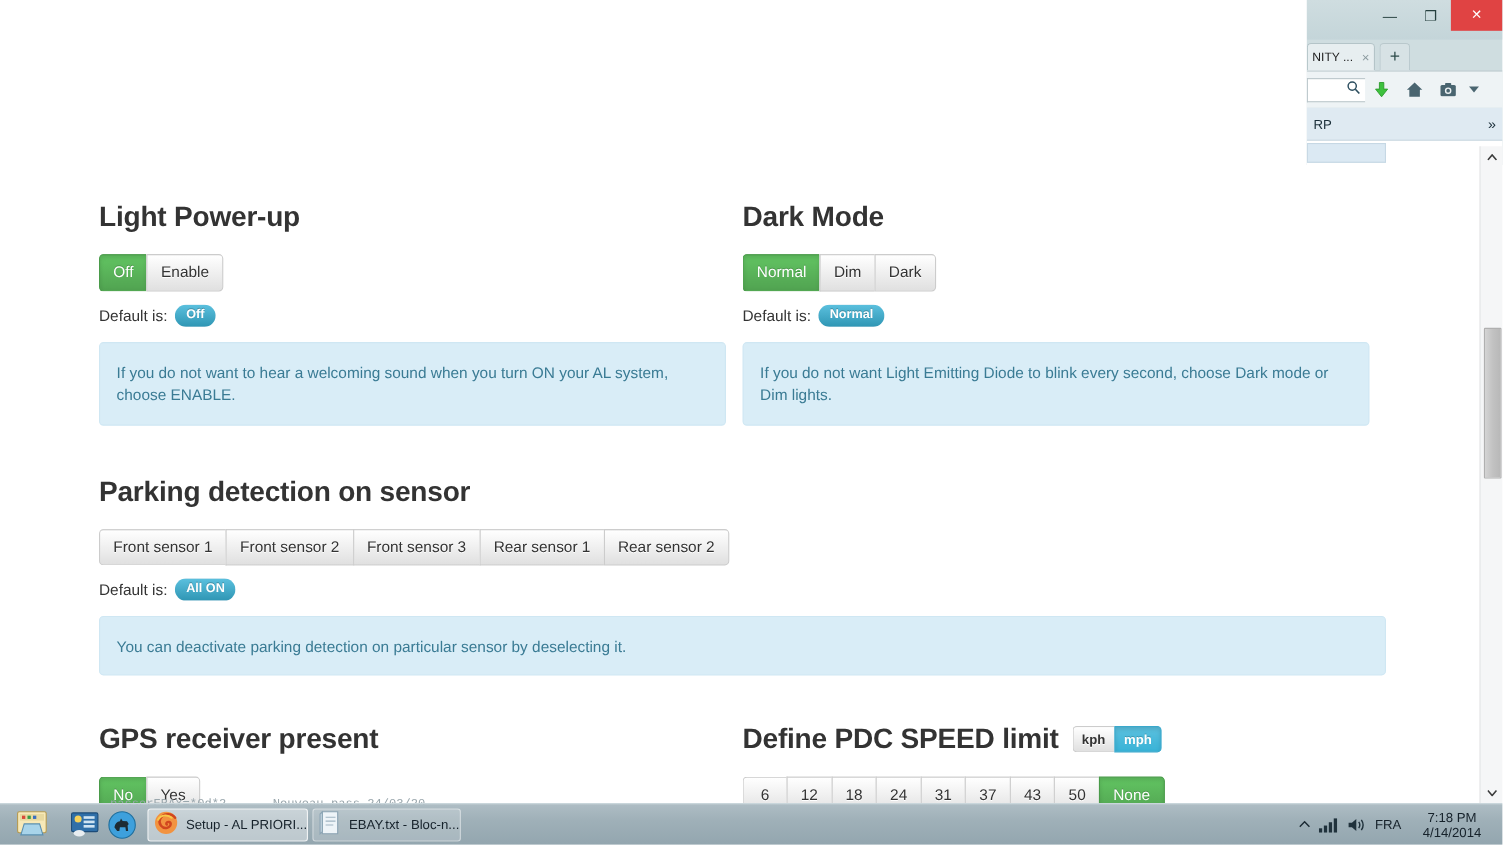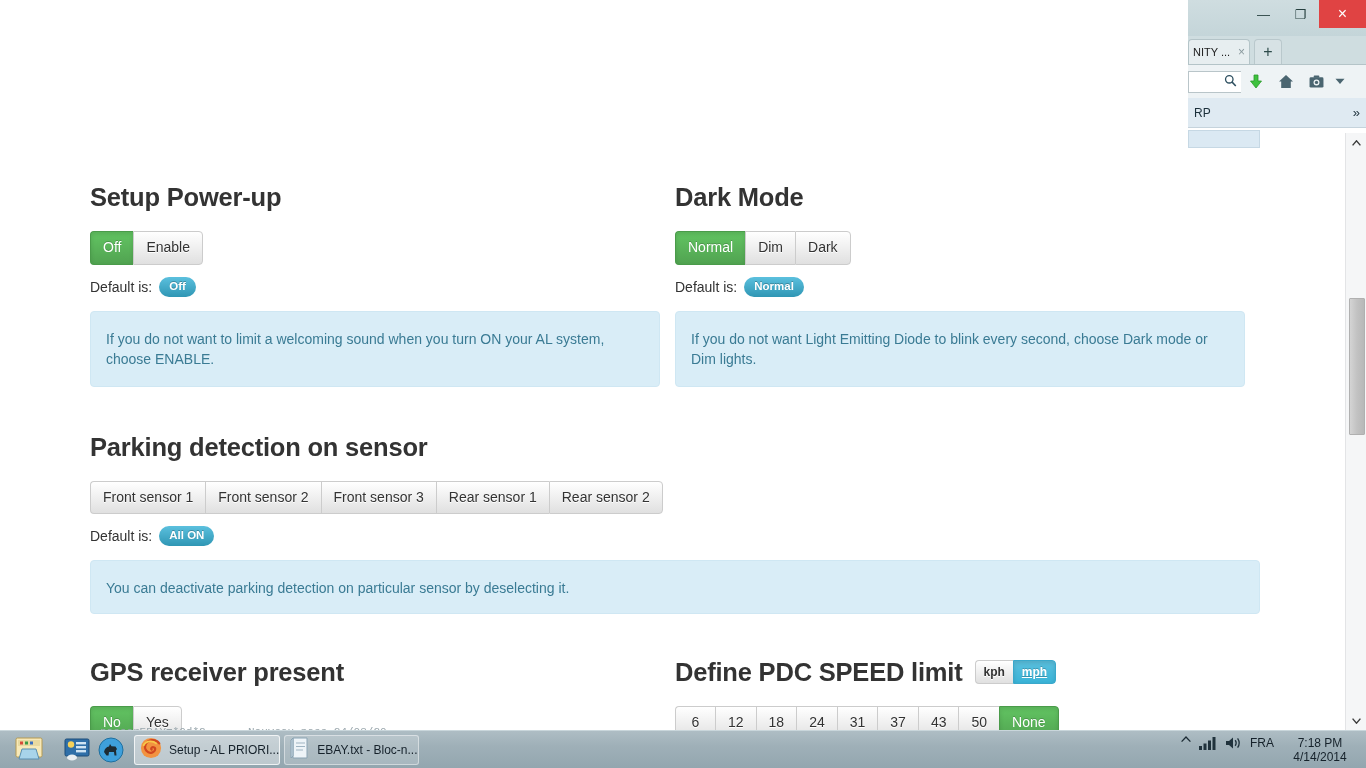--- a/index.html
+++ b/index.html
@@ -55,21 +55,20 @@
     background-color: #5cb85c;
     border-color: #4a9b4a;
     box-shadow: inset 0 2px 4px rgba(0,0,0,.12);
   }
   .btn.active-info {
     color: #fff; text-shadow: 0 -1px 0 rgba(0,0,0,.2);
     background: linear-gradient(to bottom, #5bc0de 0%, #39b3d7 100%);
     background-color: #46b8da;
     border-color: #3aa8cb;
     box-shadow: inset 0 2px 4px rgba(0,0,0,.12);
-    text-decoration: underline;
   }
   .btn-xs {
     font-size: 12px; padding: 2px 8px; line-height: 1.5;
     font-weight: bold;
     text-align: center;
   }
   .btn-num { min-width: 40px; text-align: center; }
 
   .default-line {
     font-size: 14px; color: #333; margin-top: 12px;
@@ -197,21 +196,21 @@
     padding: 0 0 0 5px;
     background: rgba(255,255,255,0.18);
     border: 1px solid rgba(255,255,255,0.45);
     border-radius: 3px;
     font-size: 12px; color: #16222b;
     cursor: pointer; max-width: 170px;
   }
   .tb-item.active { background: rgba(255,255,255,0.38); border-color: rgba(255,255,255,0.75); }
   .tb-item .lbl { white-space: nowrap; overflow: hidden; text-overflow: ellipsis; }
   .tray {
-    margin-left: auto; display: flex; align-items: flex-start; gap: 8px;
+    margin-left: auto; display: flex; align-items: center; gap: 8px;
     padding-right: 8px; color: #16222b; font-size: 12px;
   }
   .tray-ico { display: flex; align-items: center; justify-content: center; cursor: pointer; }
   .clock { text-align: center; line-height: 14px; font-size: 12px; cursor: pointer; width: 76px; }
 
   
   .ghost {
     position: absolute; font-size: 11px; color: #9aa7ad;
     font-family: "Liberation Mono", monospace; white-space: nowrap;
   }
@@ -220,30 +219,30 @@
 <body>
 
 <div id="screen">
 
   <div id="page">
     <div class="container">
 
       <div class="row" style="margin-top:183px;">
 
         <div class="col">
-          <h2 class="sect-title">Setup Power-up</h2>
+          <h2 class="sect-title">Light Power-up</h2>
           <div class="btn-group" style="margin-top:20px;">
             <button class="btn active">Off</button>
             <button class="btn">Enable</button>
           </div>
           <div class="default-line">
             <span>Default is:</span>
             <span class="badge-default">Off</span>
           </div>
-          <div class="alert-info" style="height:76px;">If you do not want to limit a welcoming sound when you turn ON your AL system, choose ENABLE.</div>
+          <div class="alert-info" style="height:76px;">If you do not want to hear a welcoming sound when you turn ON your AL system, choose ENABLE.</div>
         </div>
 
         <div class="col">
           <h2 class="sect-title">Dark Mode</h2>
           <div class="btn-group" style="margin-top:20px;">
             <button class="btn active">Normal</button>
             <button class="btn">Dim</button>
             <button class="btn">Dark</button>
           </div>
           <div class="default-line">

